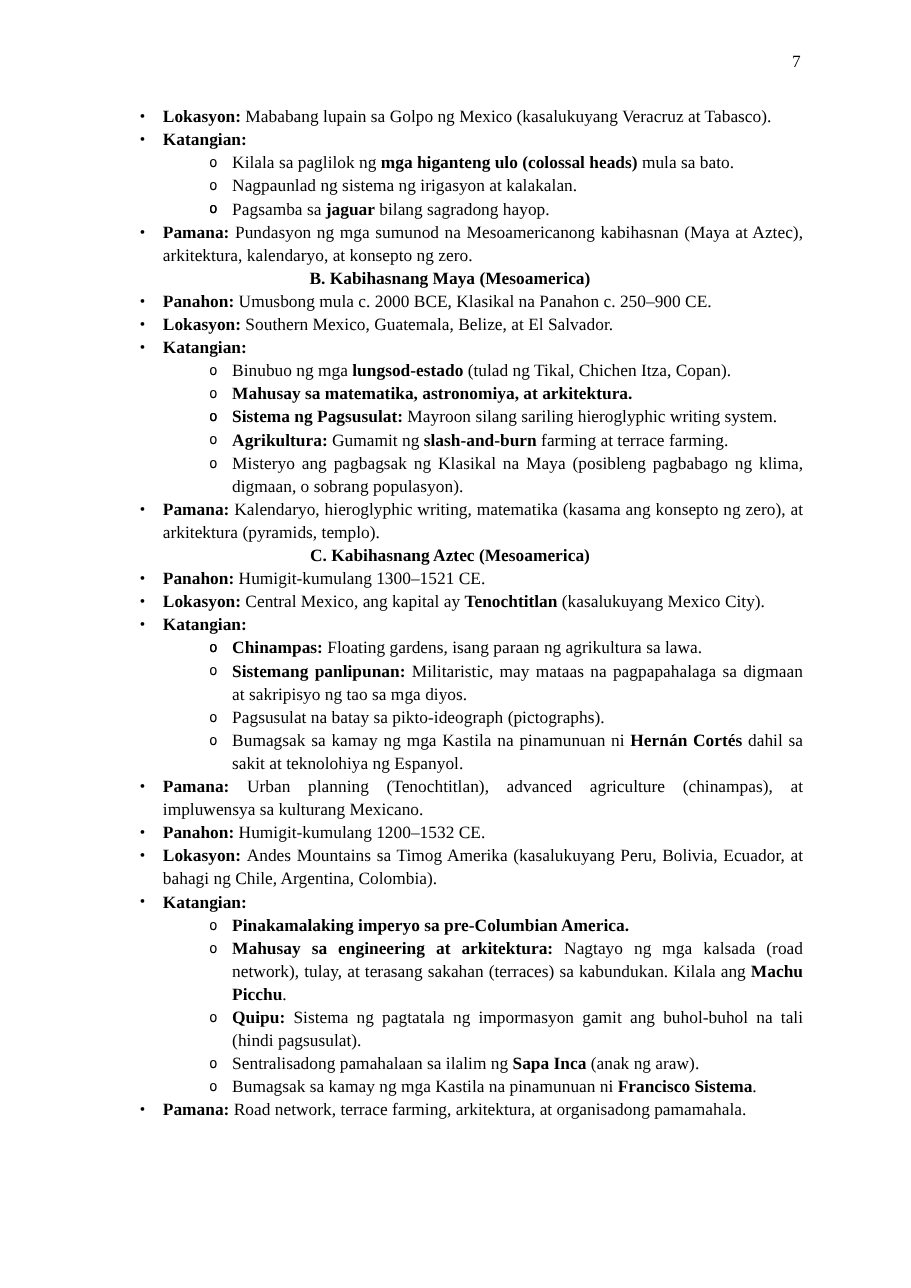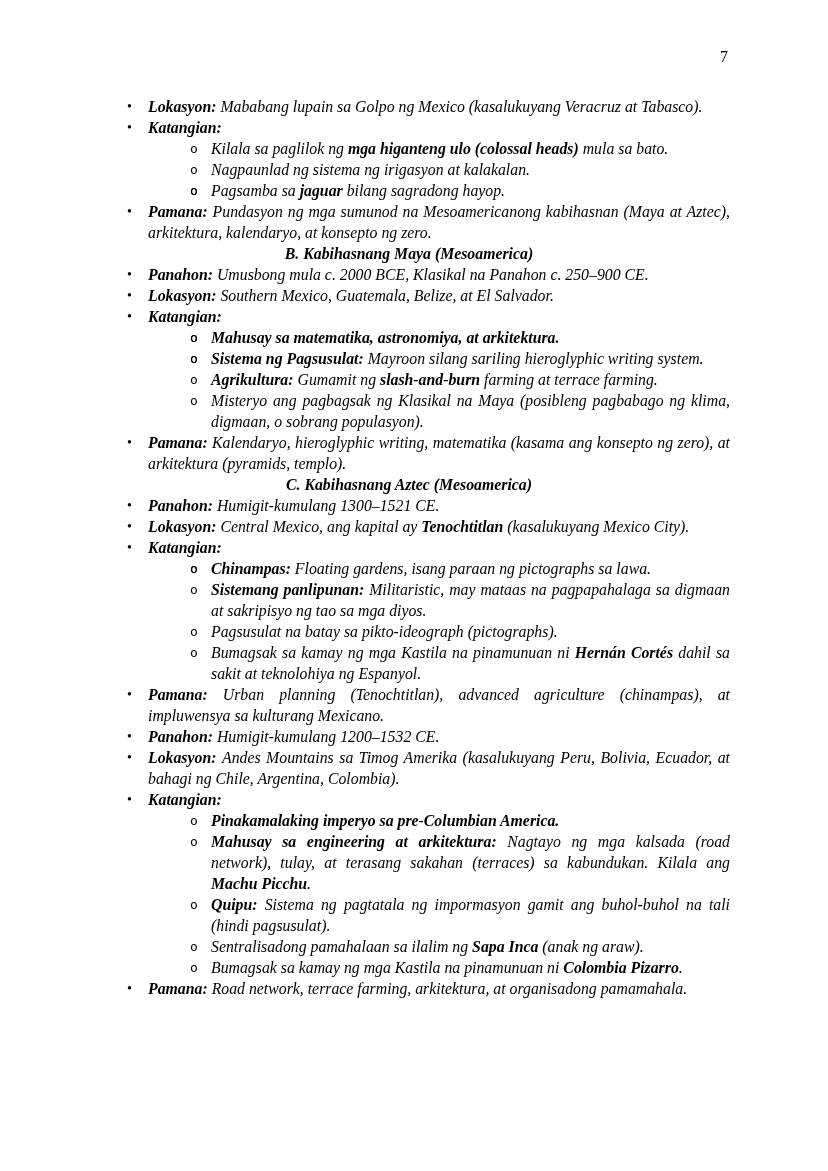--- a/index.html
+++ b/index.html
@@ -27,21 +27,20 @@
     font-family: "Liberation Serif", serif;
     font-size: 15.8px;
     color: #000000;
   }
   .block {
     position: relative;
   }
   .block .text {
     display: block;
     text-align: justify;
-    font-style: italic;
   }
   .heading .text {
     font-weight: bold;
     text-align: center;
   }
   .b1 { padding-left: 60px; }
   .b2 { padding-left: 123px; }
   .marker {
     position: absolute;
     top: 0;
@@ -98,20 +97,21 @@
       <div class="block b1">
         <span class="marker">•</span>
         <span class="text"><b>Lokasyon: </b><span>Southern Mexico, Guatemala, Belize, at El Salvador.</span></span>
       </div>
       <div class="block b1">
         <span class="marker">•</span>
         <span class="text"><b>Katangian:</b></span>
       </div>
       <div class="block b2">
         <span class="marker">o</span>
+        <span class="text"><span>Binubuo ng mga </span><b>lungsod-estado</b><span> (tulad ng Tikal, Chichen Itza, Copan).</span></span>
       </div>
       <div class="block b2">
         <span class="marker">o</span>
         <span class="text"><b>Mahusay sa matematika, astronomiya, at arkitektura.</b></span>
       </div>
       <div class="block b2">
         <span class="marker">o</span>
       </div>
       <div class="block b2">
         <span class="marker">o</span>
@@ -142,21 +142,21 @@
       </div>
       <div class="block b1">
         <span class="marker">•</span>
         <span class="text"><b>Katangian:</b></span>
       </div>
       <div class="block b2">
         <span class="marker">o</span>
       </div>
       <div class="block b2">
         <span class="marker">o</span>
-        <span class="text"><b>Chinampas: </b><span>Floating gardens, isang paraan ng pictographs sa lawa.</span></span>
+        <span class="text"><b>Chinampas: </b><span>Floating gardens, isang paraan ng agrikultura sa lawa.</span></span>
       </div>
       <div class="block b2">
         <span class="marker">o</span>
         <span class="text"><b>Sistemang panlipunan: </b><span>Militaristic, may mataas na pagpapahalaga sa digmaan at sakripisyo ng tao sa mga diyos.</span></span>
       </div>
       <div class="block b2">
         <span class="marker">o</span>
         <span class="text"><span>Pagsusulat na batay sa pikto-ideograph (pictographs).</span></span>
       </div>
       <div class="block b2">
@@ -190,20 +190,20 @@
       <div class="block b2">
         <span class="marker">o</span>
         <span class="text"><b>Quipu: </b><span>Sistema ng pagtatala ng impormasyon gamit ang buhol-buhol na tali (hindi pagsusulat).</span></span>
       </div>
       <div class="block b2">
         <span class="marker">o</span>
         <span class="text"><span>Sentralisadong pamahalaan sa ilalim ng </span><b>Sapa Inca</b><span> (anak ng araw).</span></span>
       </div>
       <div class="block b2">
         <span class="marker">o</span>
-        <span class="text"><span>Bumagsak sa kamay ng mga Kastila na pinamunuan ni </span><b>Colombia Pizarro</b><span>.</span></span>
+        <span class="text"><span>Bumagsak sa kamay ng mga Kastila na pinamunuan ni </span><b>Francisco Sistema</b><span>.</span></span>
       </div>
       <div class="block b1">
         <span class="marker">•</span>
         <span class="text"><b>Pamana: </b><span>Road network, terrace farming, arkitektura, at organisadong pamamahala.</span></span>
       </div>
     </div>
 </div>
 
 </body></html>

